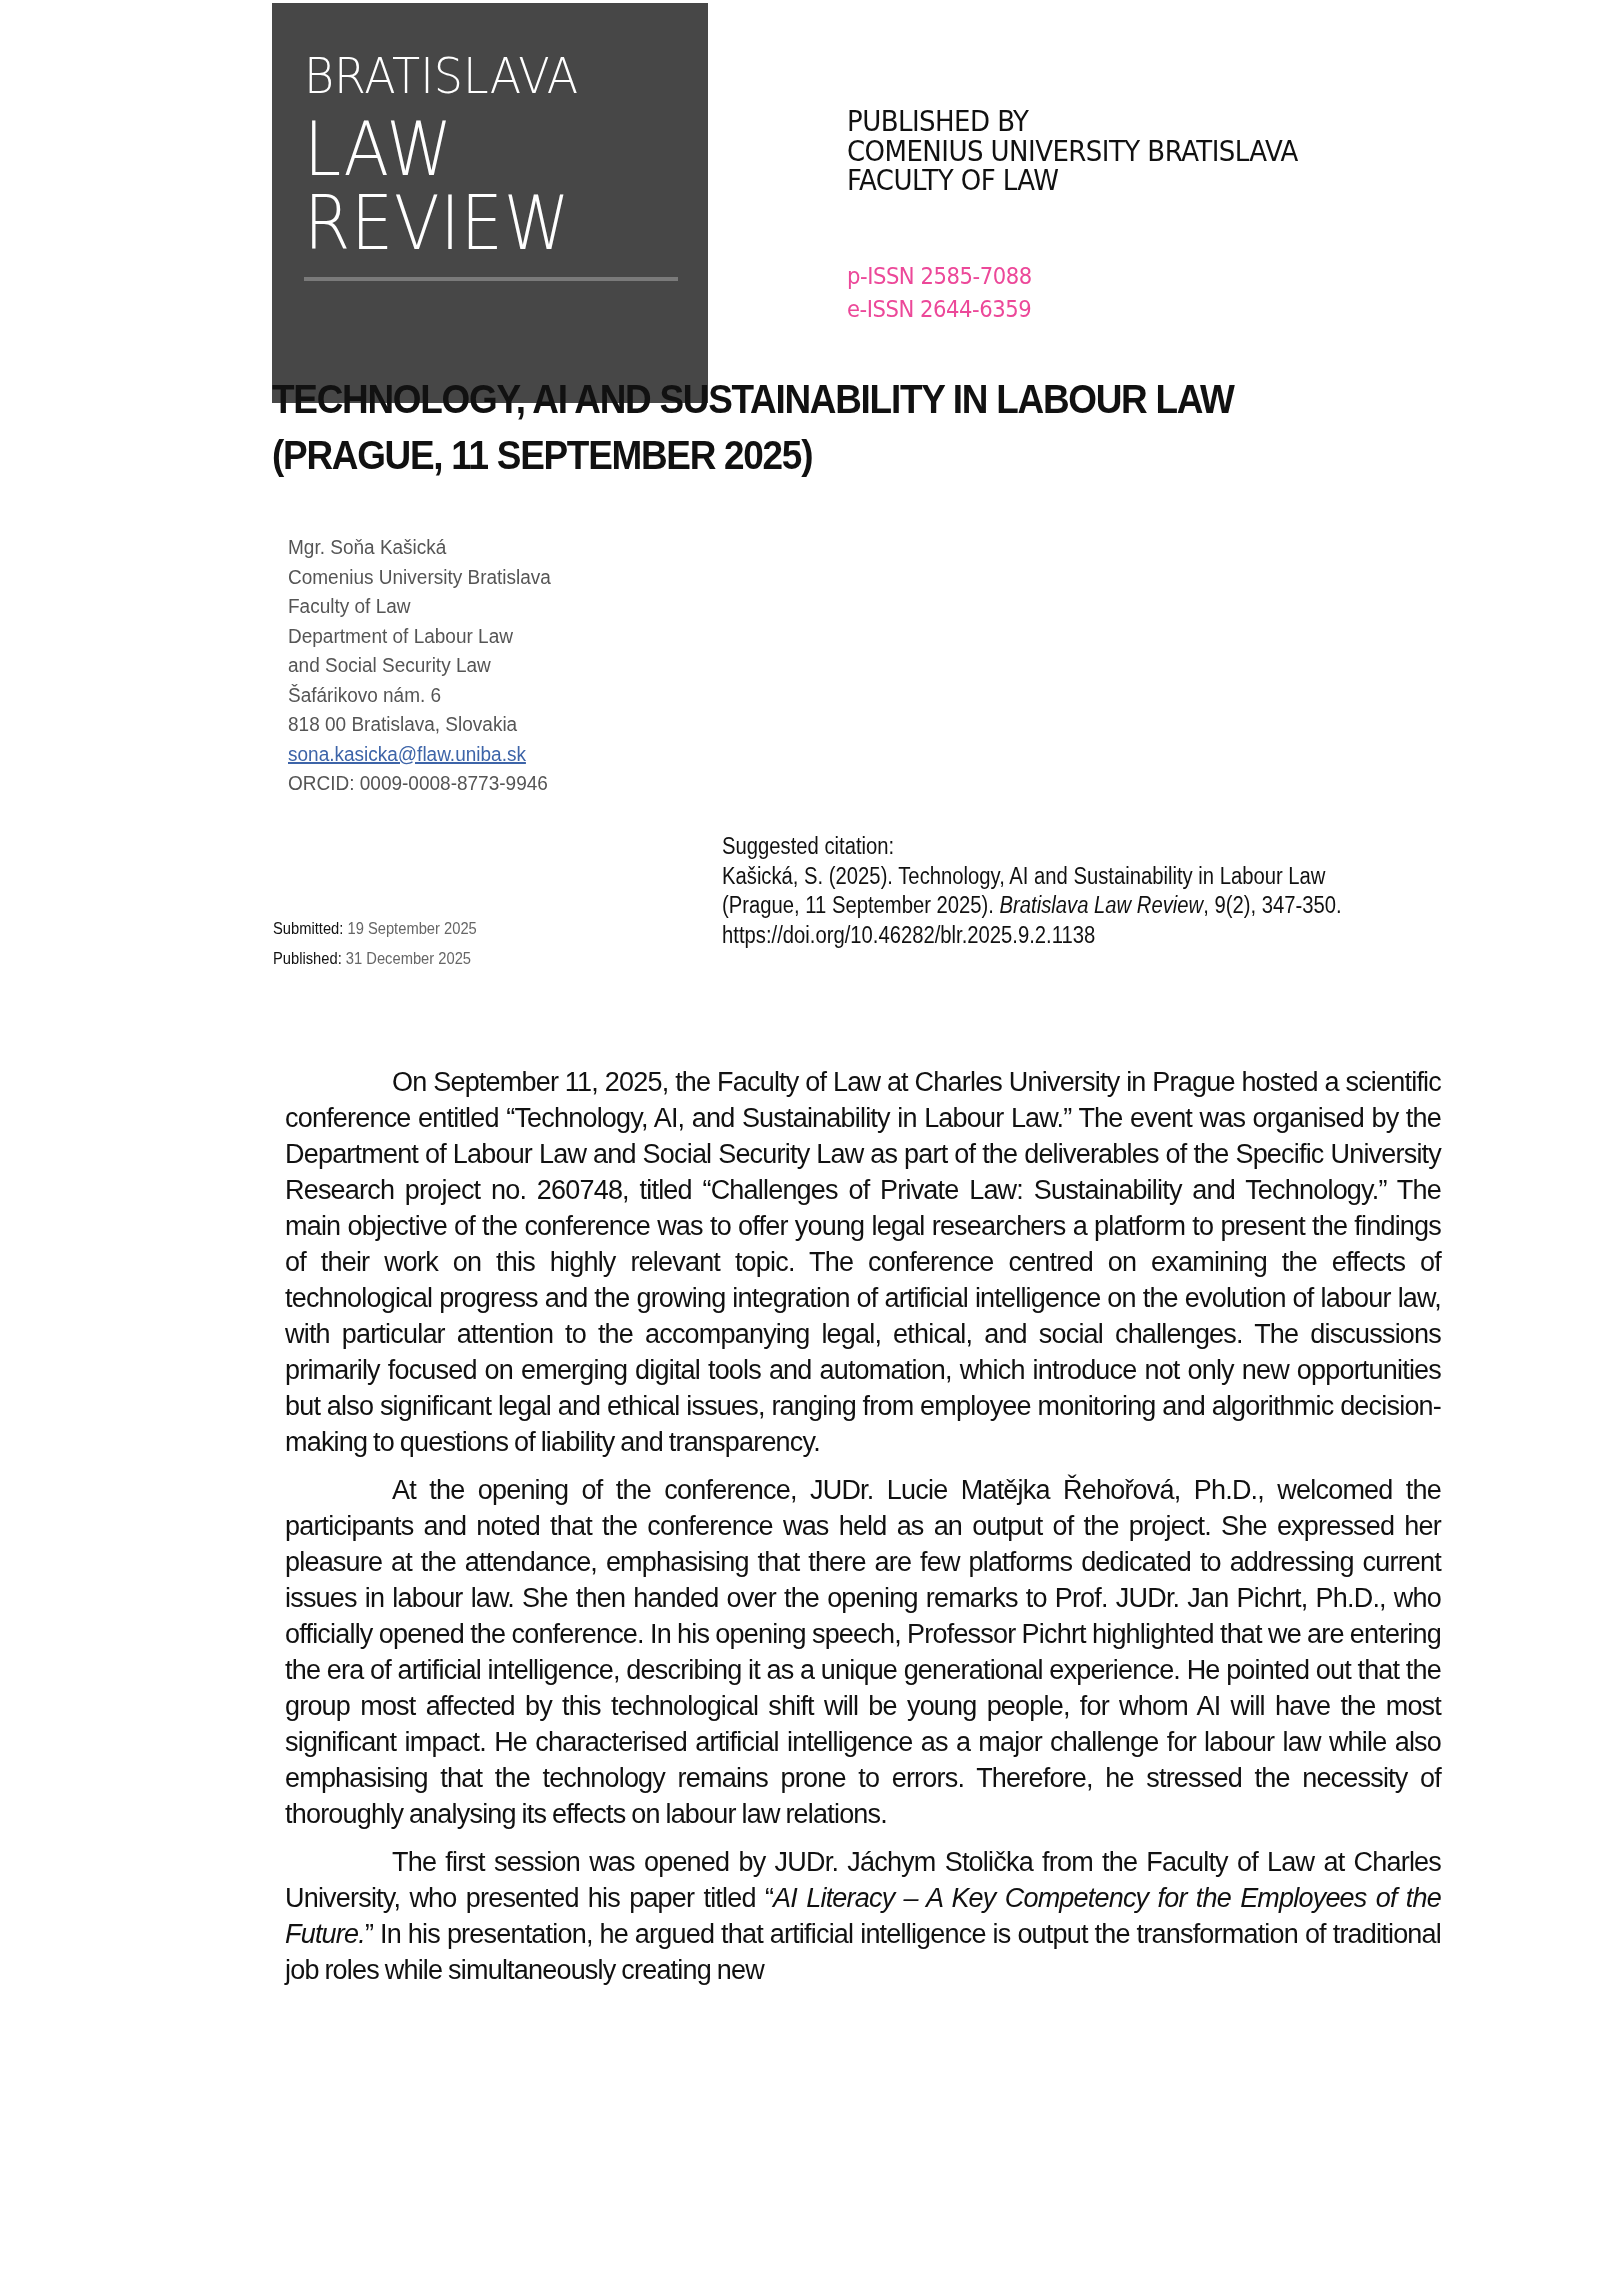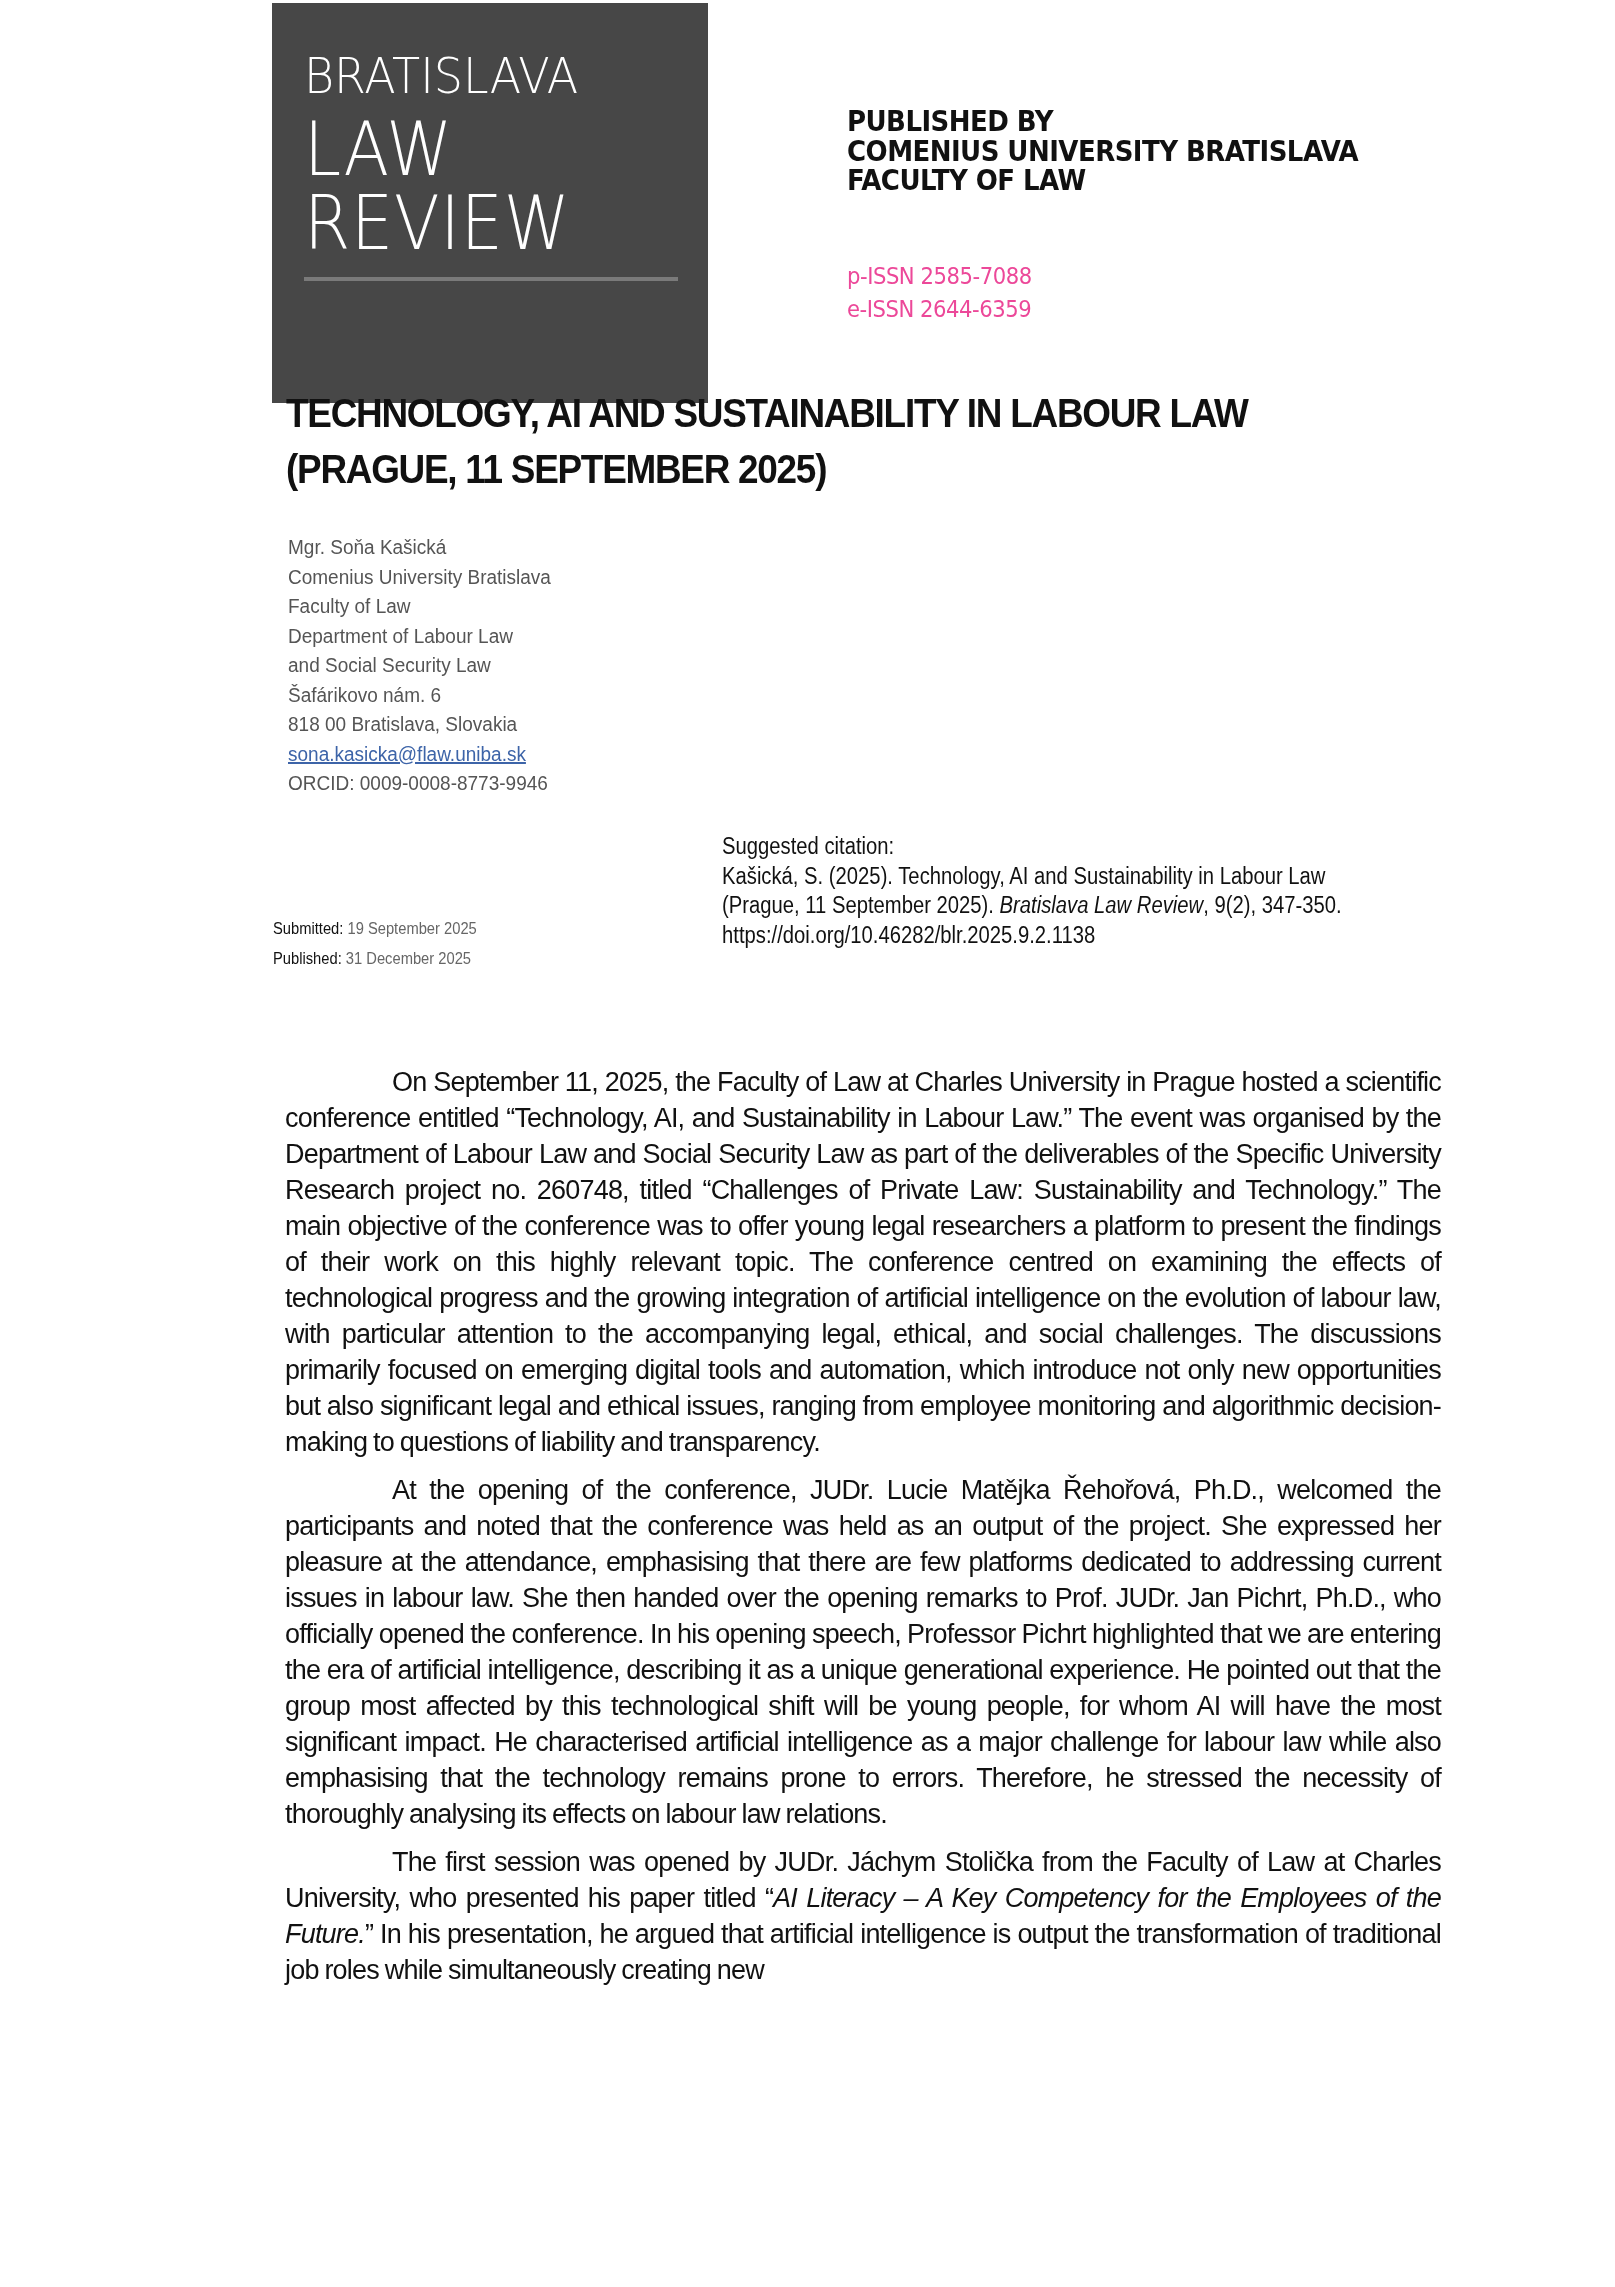--- a/index.html
+++ b/index.html
@@ -13,21 +13,21 @@
     color: #ffffff; font-weight: 200; line-height: 1; letter-spacing: 0.9px;
     transform-origin: left top;
   }
   .logo-l1 { top: 48px; font-size: 50px; letter-spacing: 0px; transform: scaleX(0.92); }
   .logo-l2 { top: 109px; font-size: 74px; transform: scaleX(0.90); }
   .logo-l3 { top: 183px; font-size: 74px; transform: scaleX(0.90); }
   .logo-bar { position: absolute; left: 32px; top: 274px; width: 374px; height: 4.6px; background: #7a7a7a; }
 
   .publisher {
     position: absolute; left: 847px; top: 107px;
-    font-family: "DejaVu Sans", sans-serif; font-weight: 700; font-size: 28px;
+    font-family: "DejaVu Sans", sans-serif; font-weight: 400; font-size: 28px;
     line-height: 29.5px; color: #111; letter-spacing: -0.6px;
   }
   .publisher div { transform: scaleX(0.93); transform-origin: left; white-space: nowrap; }
   .issn {
     position: absolute; left: 847px; top: 260px;
     font-family: "DejaVu Sans", sans-serif; font-size: 23px; line-height: 33px; color: #ec4899;
     letter-spacing: -0.5px;
   }
   .issn div { transform: scaleX(0.92); transform-origin: left; white-space: nowrap; }
 
@@ -82,21 +82,21 @@
   <div>PUBLISHED BY</div>
   <div>COMENIUS UNIVERSITY BRATISLAVA</div>
   <div>FACULTY OF LAW</div>
 </div>
 
 <div class="issn">
   <div>p-ISSN 2585-7088</div>
   <div>e-ISSN 2644-6359</div>
 </div>
 
-<h1 class="title" style="margin:14px;">
+<h1 class="title" style="margin:0;">
   <div>TECHNOLOGY, AI AND SUSTAINABILITY IN LABOUR LAW</div>
   <div>(PRAGUE, 11 SEPTEMBER 2025)</div>
 </h1>
 
 <div class="affil">
   <div>Mgr. Soňa Kašická</div>
   <div>Comenius University Bratislava</div>
   <div>Faculty of Law</div>
   <div>Department of Labour Law</div>
   <div>and Social Security Law</div>

